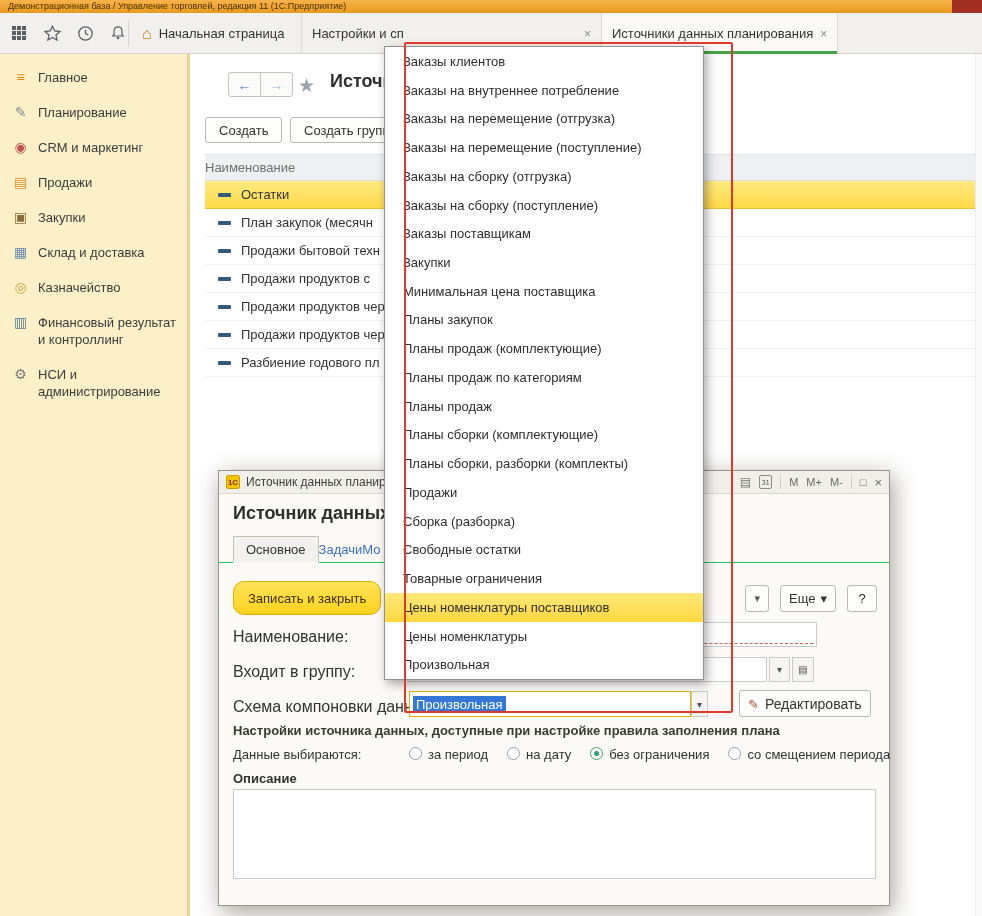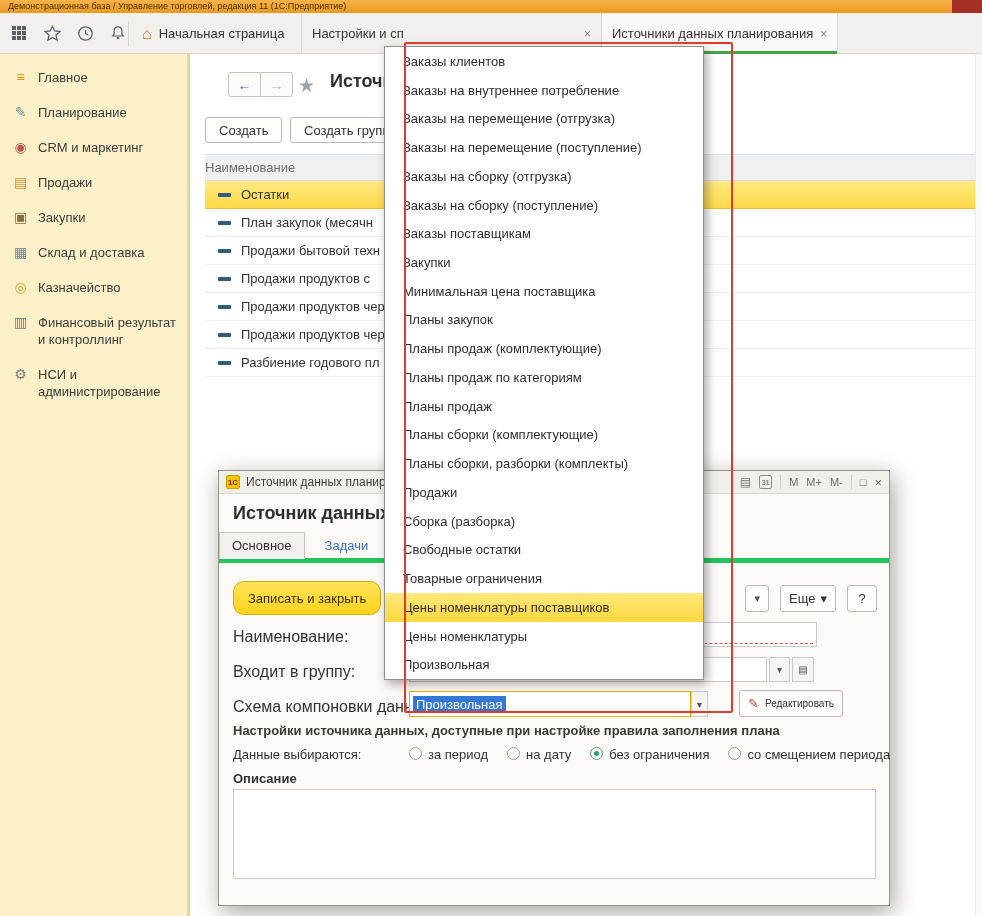--- a/index.html
+++ b/index.html
@@ -73,22 +73,22 @@
             color:#8a2a00;font-size:8px;font-weight:bold;display:flex;align-items:center;justify-content:center;flex:none}
   .dlg-title{white-space:nowrap;overflow:hidden}
   .dlg-hbtns{margin-left:auto;display:flex;align-items:center;gap:8px;color:#6b6b6b;font-size:11px}
   .dlg-hbtns .hsep{width:1px;height:14px;background:#d0ccc4}
   .cal-ico{width:13px;height:14px;border:1px solid #8a8a8a;border-radius:2px;font-size:7px;
            display:flex;align-items:center;justify-content:center;color:#555}
   .page-ico::before{content:"▤";font-size:12px;color:#777}
   .hbtn{cursor:pointer}
   .dlg-close{font-size:13px}
   .dlg-h1{position:absolute;left:14px;top:32px;font-size:18px;font-weight:bold;color:#2e2e2e;white-space:nowrap}
-  .dlg-tabs{position:absolute;left:0;top:62px;width:670px;height:30px;border-bottom:5px solid #22c55e;
-            display:flex;align-items:flex-end;gap:20px}
+  .dlg-tabs{position:absolute;left:0;top:62px;width:670px;height:30px;border-bottom:1px solid #22c55e;
+            display:flex;align-items:flex-end;padding-left:14px;}
   .ftab{font-size:13px;cursor:pointer}
   .ftab.active{background:#f3f1ed;border:1px solid #c6c2ba;border-bottom:1px solid #fbfaf7;
                margin-bottom:-1px;padding:5px 12px;color:#333}
   .ftab.link{color:#3a6fbe;padding:5px 0}
   .dlg-toolbar{position:absolute;left:14px;top:110px;width:644px;display:flex;align-items:center}
   .btn-save{background:linear-gradient(#ffe359,#ffd21c);border:1px solid #d9ae00;border-radius:11px;
             height:34px;padding:0 14px;display:inline-flex;align-items:center;color:#3a3000;cursor:pointer}
   .tb-right{margin-left:auto;display:flex;align-items:center;gap:11px}
   .mini-btn{height:27px;border:1px solid #b9b9b9;background:#fdfdfc;border-radius:3px;display:inline-flex;
             align-items:center;justify-content:center;padding:0 8px;color:#555;font-size:11px;cursor:pointer}
@@ -323,21 +323,21 @@
     <span class="f-label" style="top:192px">Входит в группу:</span>
     <div class="inp inp-group"></div>
     <span class="sq-btn grp-dd">▾</span>
     <span class="sq-btn grp-open">▤</span>
 
     <span class="f-label" style="top:227px">Схема компоновки данных:</span>
     <div class="combo">
       <span class="sel">Произвольная</span>
     </div>
     <span class="sq-btn combo-dd">▾</span>
-    <span class="mini-btn btn-edit" style="font-size:10px;color:#333;gap:6px">
+    <span class="mini-btn btn-edit" style="font-size:14px;color:#333;gap:6px">
       <span class="edit-ico"></span>
       <span>Редактировать</span>
     </span>
 
     <div class="section-title">Настройки источника данных, доступные при настройке правила заполнения плана</div>
 
     <div class="radio-row">
       <span class="rr-label">Данные выбираются:</span>
       <span class="radio-opt">
         <span class="radio"></span>

